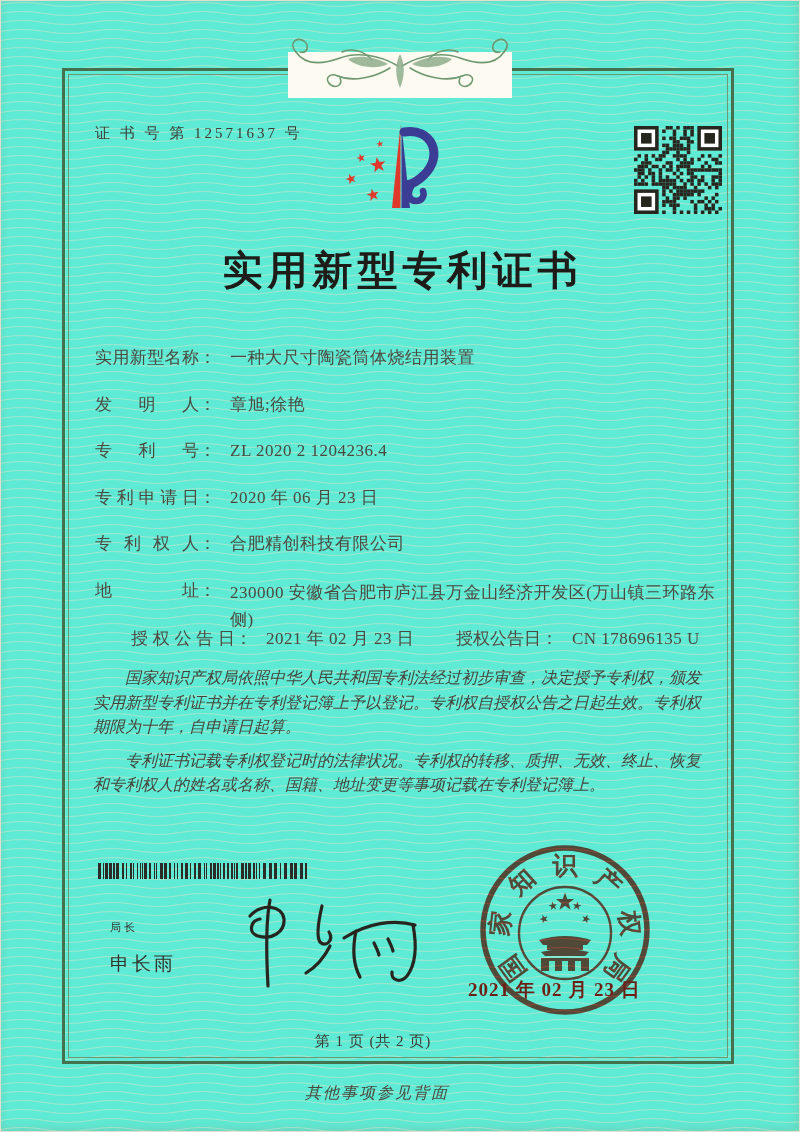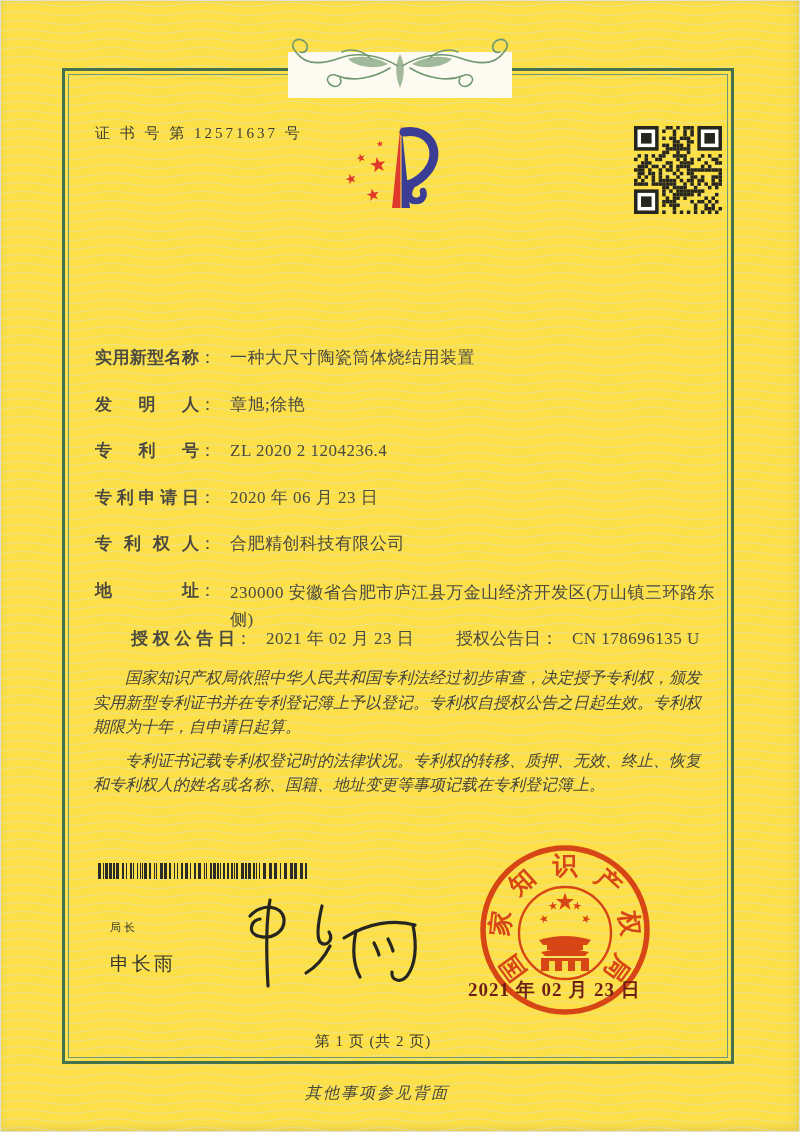--- a/index.html
+++ b/index.html
@@ -1,18 +1,18 @@
 <!DOCTYPE html>
 <html><head>
 <meta charset="utf-8">
 <style>
   html,body{margin:0;padding:0;background:#ffffff;}
   .page{
     position:relative;width:800px;height:1132px;overflow:hidden;
-    background:#fde047;
+    background:#5eead4;
     font-family:"Liberation Serif","DejaVu Serif",serif;
     color:#35342e;
     box-shadow:inset 0 0 0 1px #e3dfcf, inset -3px -4px 10px rgba(150,140,110,.22), inset 2px 2px 6px rgba(170,160,130,.12);
   }
   .bg-waves{position:absolute;left:0;top:0;z-index:0;}
   .frame-outer{
     position:absolute;left:62px;top:68px;width:672px;height:996px;
     border:3px solid #46714e;z-index:1;box-sizing:border-box;
   }
   .frame-inner{
@@ -24,21 +24,21 @@
     position:absolute;left:95px;top:124px;z-index:3;
     font-size:15px;letter-spacing:3px;color:#3c3b33;
   }
   .logo{position:absolute;left:328px;top:108px;z-index:3;}
   .qr{position:absolute;left:634px;top:126px;z-index:3;}
   .title{
     position:absolute;left:0;top:243px;width:800px;text-align:center;z-index:3;
     font-size:40px;font-weight:600;letter-spacing:5px;text-indent:5px;color:#1d1c19;
   }
   .field-row{position:absolute;left:95px;z-index:3;font-size:17px;color:#4b4940;white-space:nowrap;}
-  .flabel{display:inline-block;width:104px;text-align:justify;text-align-last:justify;font-weight:bold;}
+  .flabel{display:inline-block;width:104px;text-align:justify;text-align-last:justify;}
   .fcolon{display:inline-block;}
   .fvalue{margin-left:14px;letter-spacing:.5px;}
   .fvalue-wrap{display:inline-block;margin-left:14px;width:492px;line-height:27px;vertical-align:top;letter-spacing:.5px;white-space:normal;}
   .row-1{top:346px}.row-2{top:393px}.row-3{top:439px}.row-4{top:486px}.row-5{top:532px}.row-6{top:579px}
   .row-grant{top:627px;width:650px;margin-left:36px;}
   .grant-second{position:absolute;left:325px;top:0;}
   .body-text{
     position:absolute;left:93px;top:666px;width:618px;z-index:3;
     font-size:16px;line-height:24.5px;color:#45443b;font-style:italic;
   }
@@ -356,20 +356,21 @@
       <rect x="3.52" y="3.52" width="17.6" height="17.6" fill="#fff"></rect>
       <rect x="7.04" y="7.04" width="10.56" height="10.56" fill="#26261f"></rect>
       <rect x="63.36" y="0" width="24.64" height="24.64" fill="#26261f"></rect>
       <rect x="66.88" y="3.52" width="17.6" height="17.6" fill="#fff"></rect>
       <rect x="70.4" y="7.04" width="10.56" height="10.56" fill="#26261f"></rect>
       <rect x="0" y="63.36" width="24.64" height="24.64" fill="#26261f"></rect>
       <rect x="3.52" y="66.88" width="17.6" height="17.6" fill="#fff"></rect>
       <rect x="7.04" y="70.4" width="10.56" height="10.56" fill="#26261f"></rect>
     </svg>
 
+  <div class="title">实用新型专利证书</div>
 
   <div class="field-row row-1">
     <span class="flabel">实用新型名称</span><span class="fcolon">：</span><span class="fvalue">一种大尺寸陶瓷筒体烧结用装置</span>
   </div>
   <div class="field-row row-2">
     <span class="flabel">发明人</span><span class="fcolon">：</span><span class="fvalue">章旭;徐艳</span>
   </div>
   <div class="field-row row-3">
     <span class="flabel">专利号</span><span class="fcolon">：</span><span class="fvalue">ZL 2020 2 1204236.4</span>
   </div>

